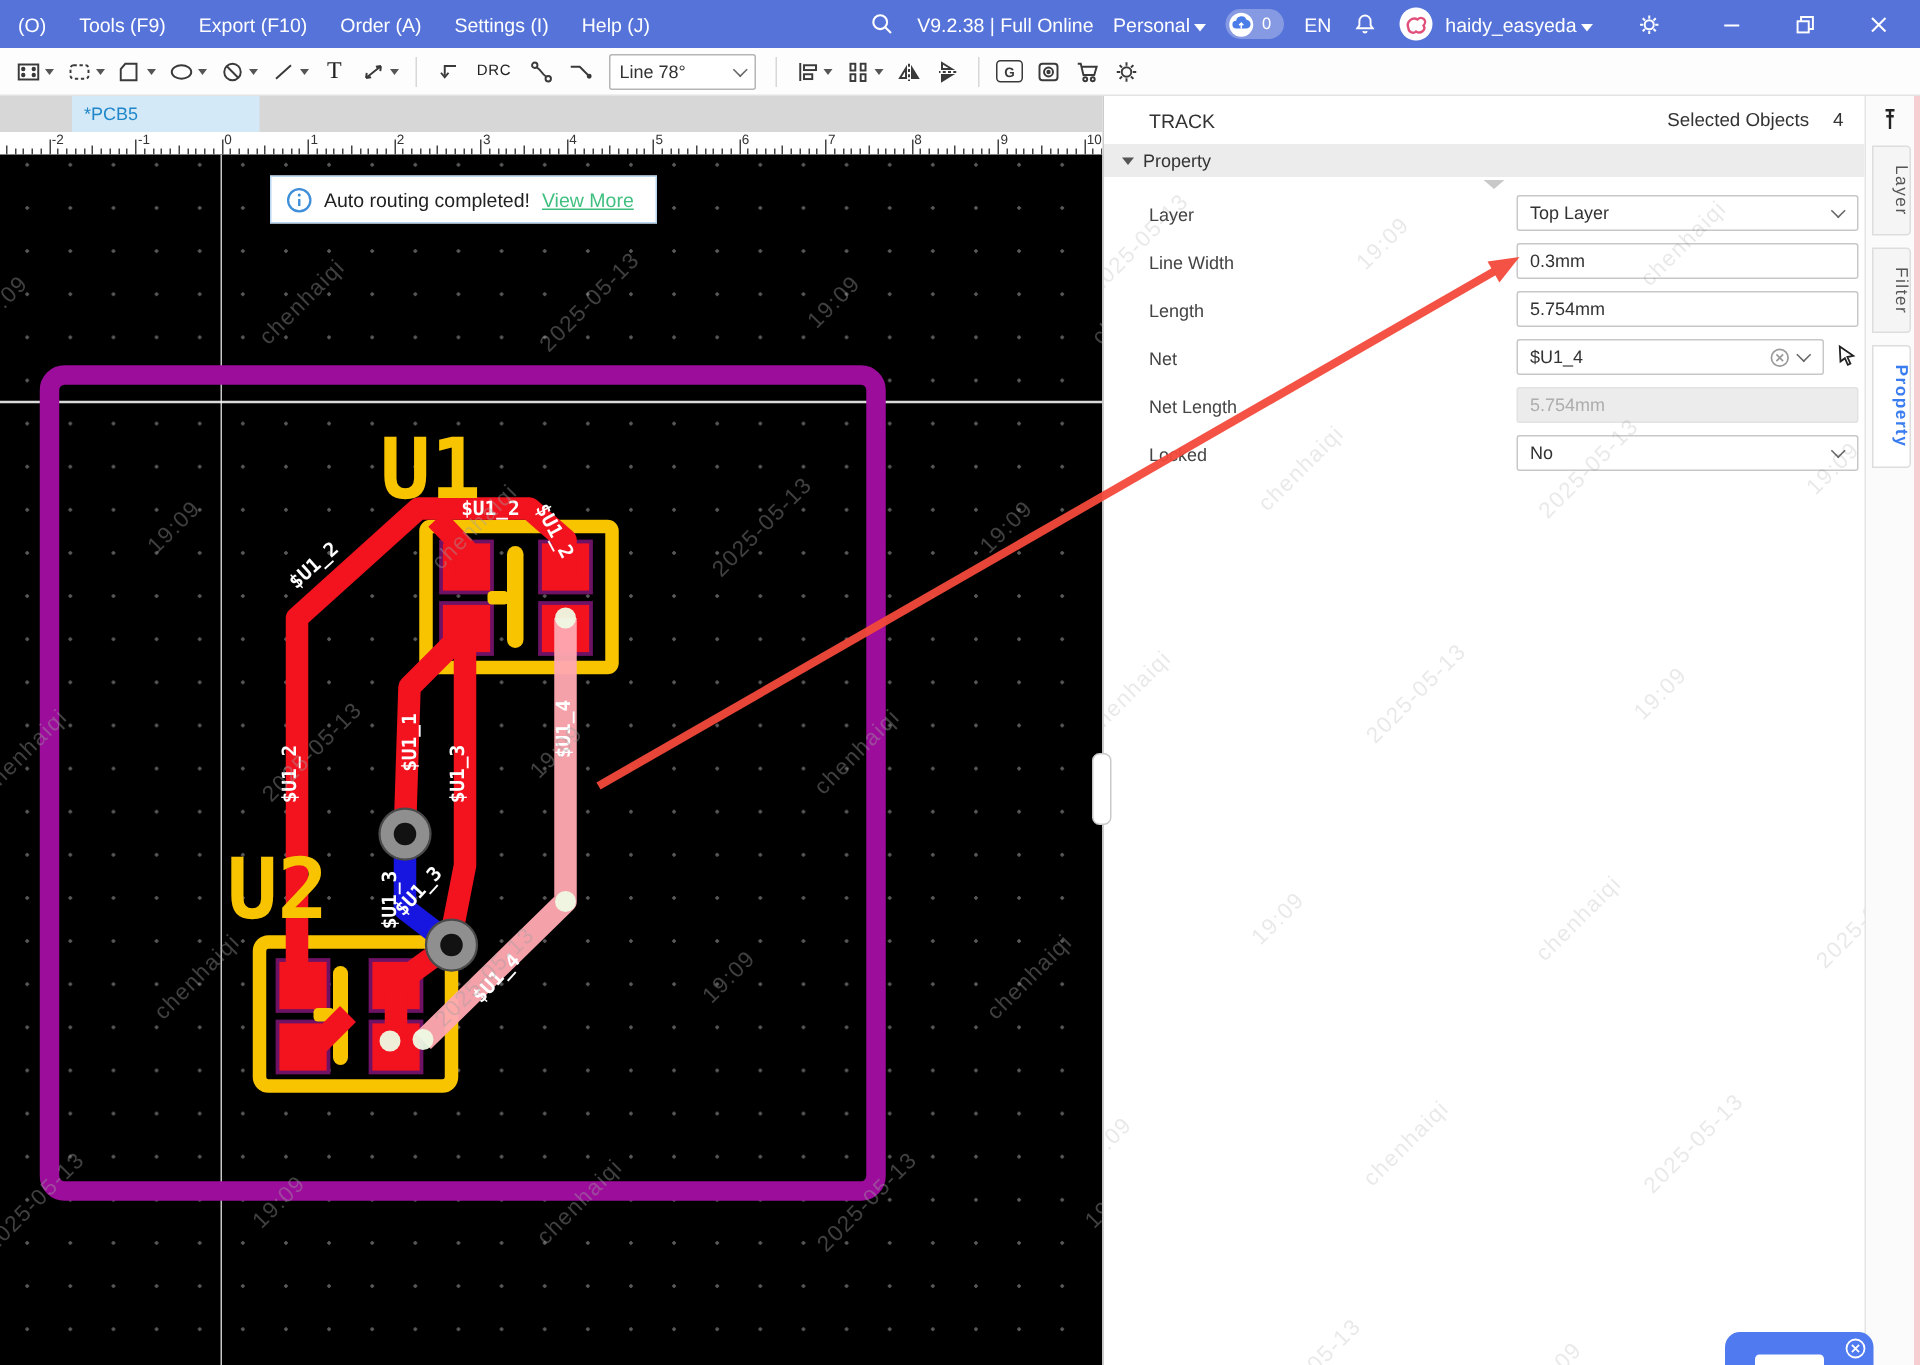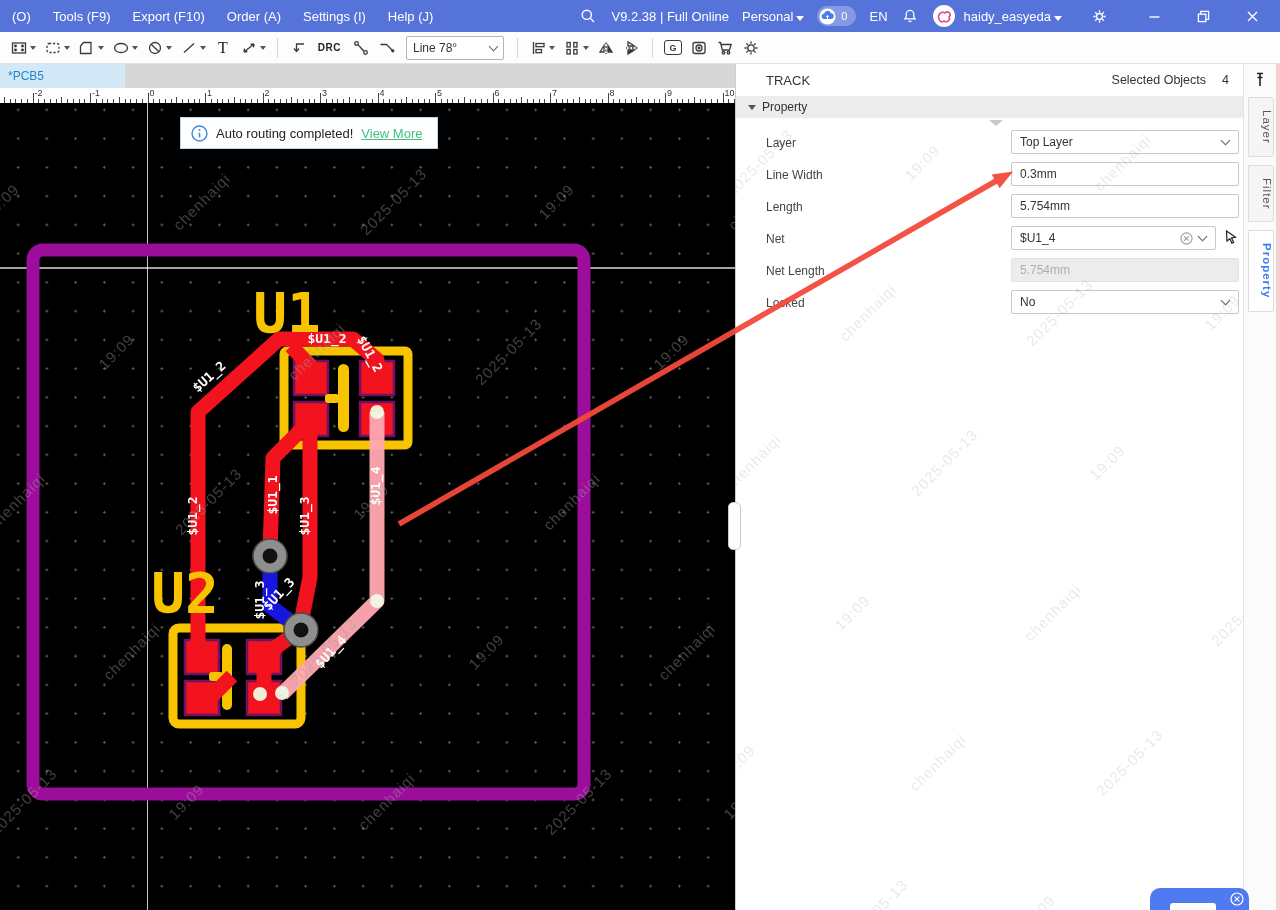--- a/index.html
+++ b/index.html
@@ -21,31 +21,31 @@
   .wic{stroke:#fff;fill:none;stroke-width:1.4px;}
   
   .toolbar{position:absolute;left:0;top:32px;width:1280px;height:32px;background:#fdfdfd;
            border-bottom:1px solid #e3e3e3;display:flex;align-items:center;padding-left:6px;box-sizing:border-box;}
   .tb-btn{display:flex;align-items:center;height:26px;padding:0 3px;margin:0 1px;border-radius:2px;}
   .ic{stroke:#3a3a3a;fill:none;stroke-width:1.3px;}
   .caret-d{width:0;height:0;border-left:3.5px solid transparent;border-right:3.5px solid transparent;
            border-top:4px solid #555;display:inline-block;margin-left:2px;}
   .tsep{width:1px;height:20px;background:#d8d8d8;margin:0 7px;}
   .tb-text-T{font-size:16px;color:#222;padding:0 4px;font-family:"Liberation Serif",serif;}
-  .tb-text-drc{font-size:10px;font-weight:bold;color:#222;letter-spacing:.5px;padding:0 3px;}
+  .tb-text-drc{font-size:10px;font-weight:normal;color:#222;letter-spacing:.5px;padding:0 3px;}
   .linesel{width:84px;height:22px;border:1px solid #b5b5b5;border-radius:2px;display:flex;
            align-items:center;justify-content:space-between;padding:0 6px;margin:0 6px;background:#fff;}
   .chev{width:6px;height:6px;border-right:1.4px solid #666;border-bottom:1.4px solid #666;
         transform:rotate(45deg);display:inline-block;margin-top:-3px;}
   .lib-g{width:16px;height:13px;border:1.4px solid #3a3a3a;border-radius:3px;font-size:9px;
          font-weight:bold;color:#3a3a3a;display:flex;align-items:center;justify-content:center;}
   
   .tabbar{position:absolute;left:0;top:64px;width:735px;height:24px;background:#d7d7d7;}
   .tab{width:125px;height:24px;background:#d3e9f8;color:#1f87c9;font-size:12px;
-       line-height:24px;padding-left:8px;box-sizing:border-box;}
+       line-height:24px;padding-left:8px;box-sizing:border-box;margin-left:48px;}
   .ruler{position:absolute;left:0;top:88px;width:735px;height:15px;background:#fff;overflow:hidden;}
   .tick{position:absolute;bottom:0;width:1px;background:#444;}
   .t1{height:4px;}.t5{height:6px;}.t10{height:10px;}
   .rnum{position:absolute;top:0;font-size:9px;color:#333;}
   
   .canvas{position:absolute;left:0;top:103px;width:735px;height:807px;background:#000;overflow:hidden;
           background-image:radial-gradient(circle,rgba(255,255,255,.35) 1px,transparent 1.3px);
           background-size:28.75px 28.75px;background-position:3.75px 21.25px;}
   .canvas svg.art{position:absolute;left:0;top:0;z-index:1;}
   .cwm{position:absolute;inset:0;z-index:3;pointer-events:none;overflow:hidden;}

